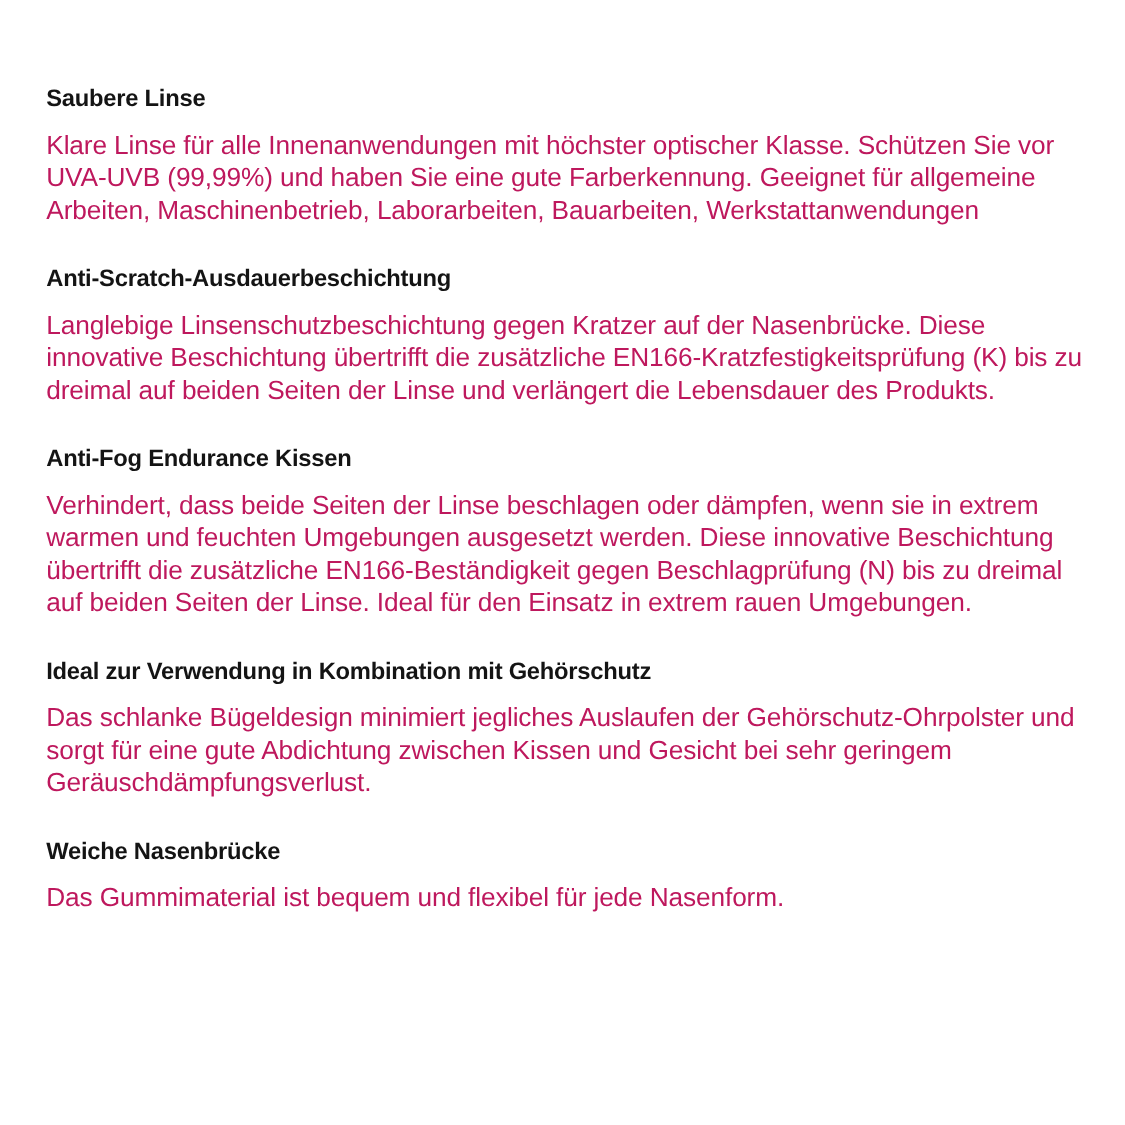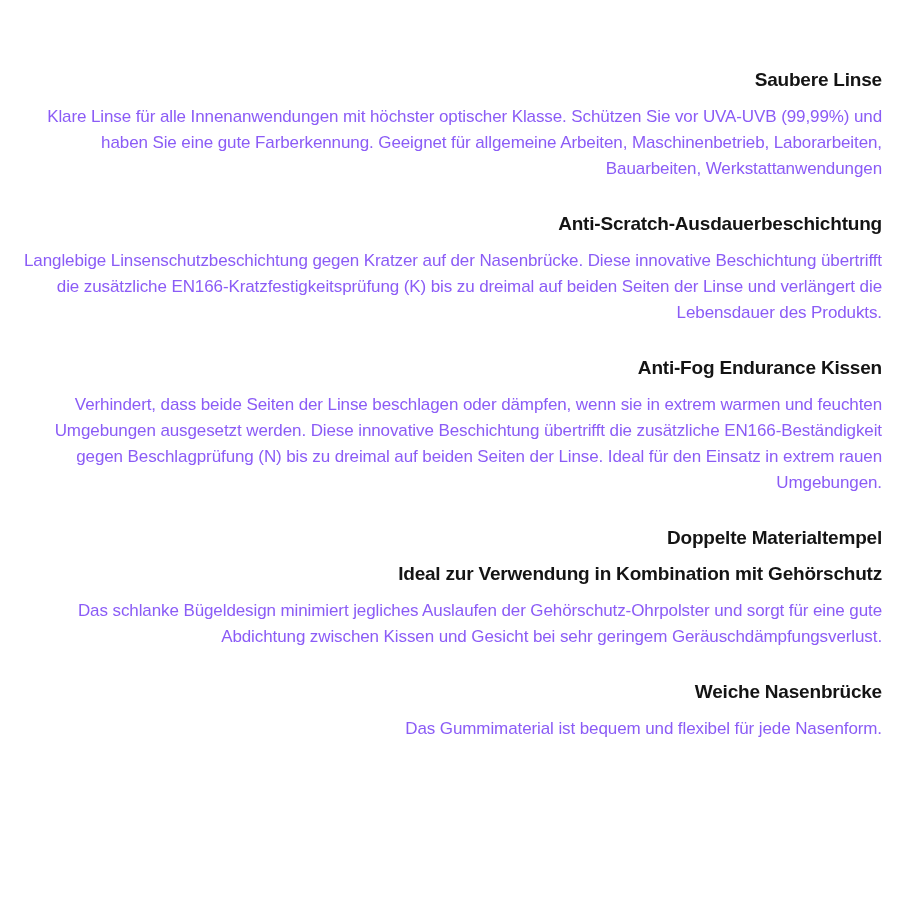--- a/index.html
+++ b/index.html
@@ -11,40 +11,39 @@
   body {
     width: 900px;
     height: 900px;
     overflow: hidden;
     font-family: "Liberation Sans", sans-serif;
     -webkit-font-smoothing: antialiased;
   }
   .content {
     box-sizing: border-box;
     width: 900px;
-    padding: 68px 18px 0 12px;
-    text-align: right;
+    padding: 68px 18px 0 37px;
   }
   .section {
     margin: 0;
   }
   .section h2 {
     margin: 0 0 13px 0;
     font-size: 19px;
     line-height: 23px;
     font-weight: 700;
     color: #141414;
     letter-spacing: -0.2px;
   }
   .section p {
     margin: 0 0 30px 0;
-    font-size: 17px;
+    font-size: 21px;
     line-height: 26px;
     font-weight: 400;
-    color: #8b5cf6;
+    color: #be185d;
     letter-spacing: -0.1px;
   }
 </style>
 </head>
 <body>
 
 <main class="content">
 
   <section class="section">
     <h2>Saubere Linse</h2>
@@ -55,21 +54,20 @@
     <h2>Anti-Scratch-Ausdauerbeschichtung</h2>
     <p>Langlebige Linsenschutzbeschichtung gegen Kratzer auf der Nasenbrücke. Diese innovative Beschichtung übertrifft die zusätzliche EN166-Kratzfestigkeitsprüfung (K) bis zu dreimal auf beiden Seiten der Linse und verlängert die Lebensdauer des Produkts.</p>
   </section>
 
   <section class="section">
     <h2>Anti-Fog Endurance Kissen</h2>
     <p>Verhindert, dass beide Seiten der Linse beschlagen oder dämpfen, wenn sie in extrem warmen und feuchten Umgebungen ausgesetzt werden. Diese innovative Beschichtung übertrifft die zusätzliche EN166-Beständigkeit gegen Beschlagprüfung (N) bis zu dreimal auf beiden Seiten der Linse. Ideal für den Einsatz in extrem rauen Umgebungen.</p>
   </section>
 
   <section class="section">
-    <h2>Doppelte Materialtempel</h2>
   </section>
 
   <section class="section">
     <h2>Ideal zur Verwendung in Kombination mit Gehörschutz</h2>
     <p>Das schlanke Bügeldesign minimiert jegliches Auslaufen der Gehörschutz-Ohrpolster und sorgt für eine gute Abdichtung zwischen Kissen und Gesicht bei sehr geringem Geräuschdämpfungsverlust.</p>
   </section>
 
   <section class="section">
     <h2>Weiche Nasenbrücke</h2>
     <p>Das Gummimaterial ist bequem und flexibel für jede Nasenform.</p>

